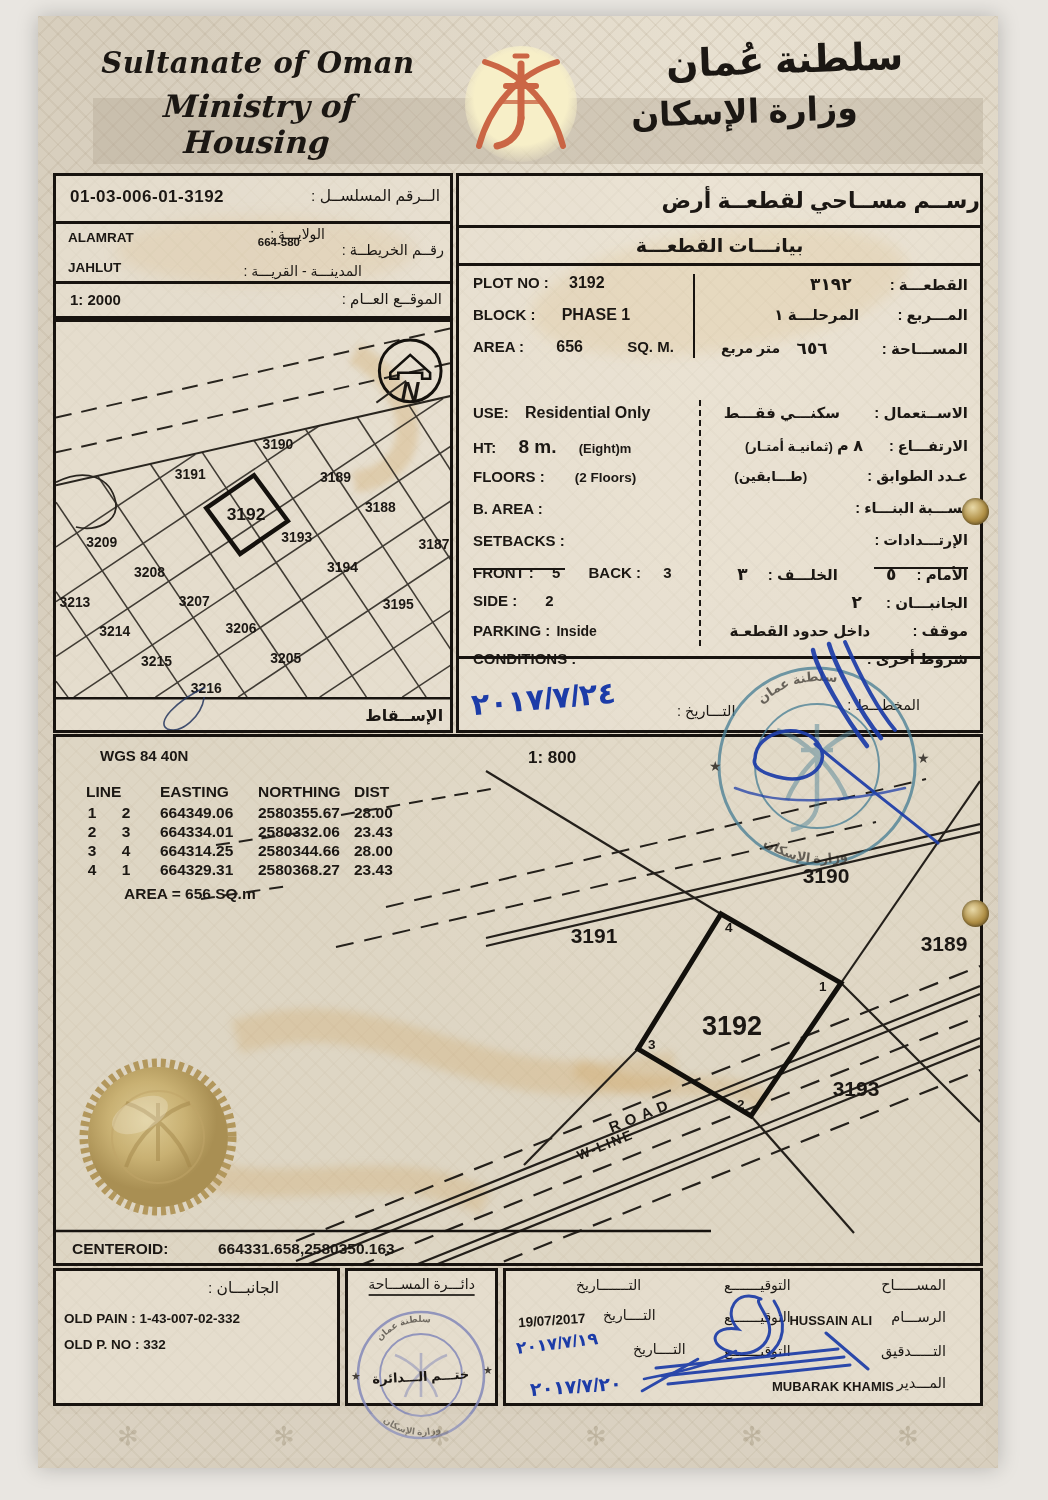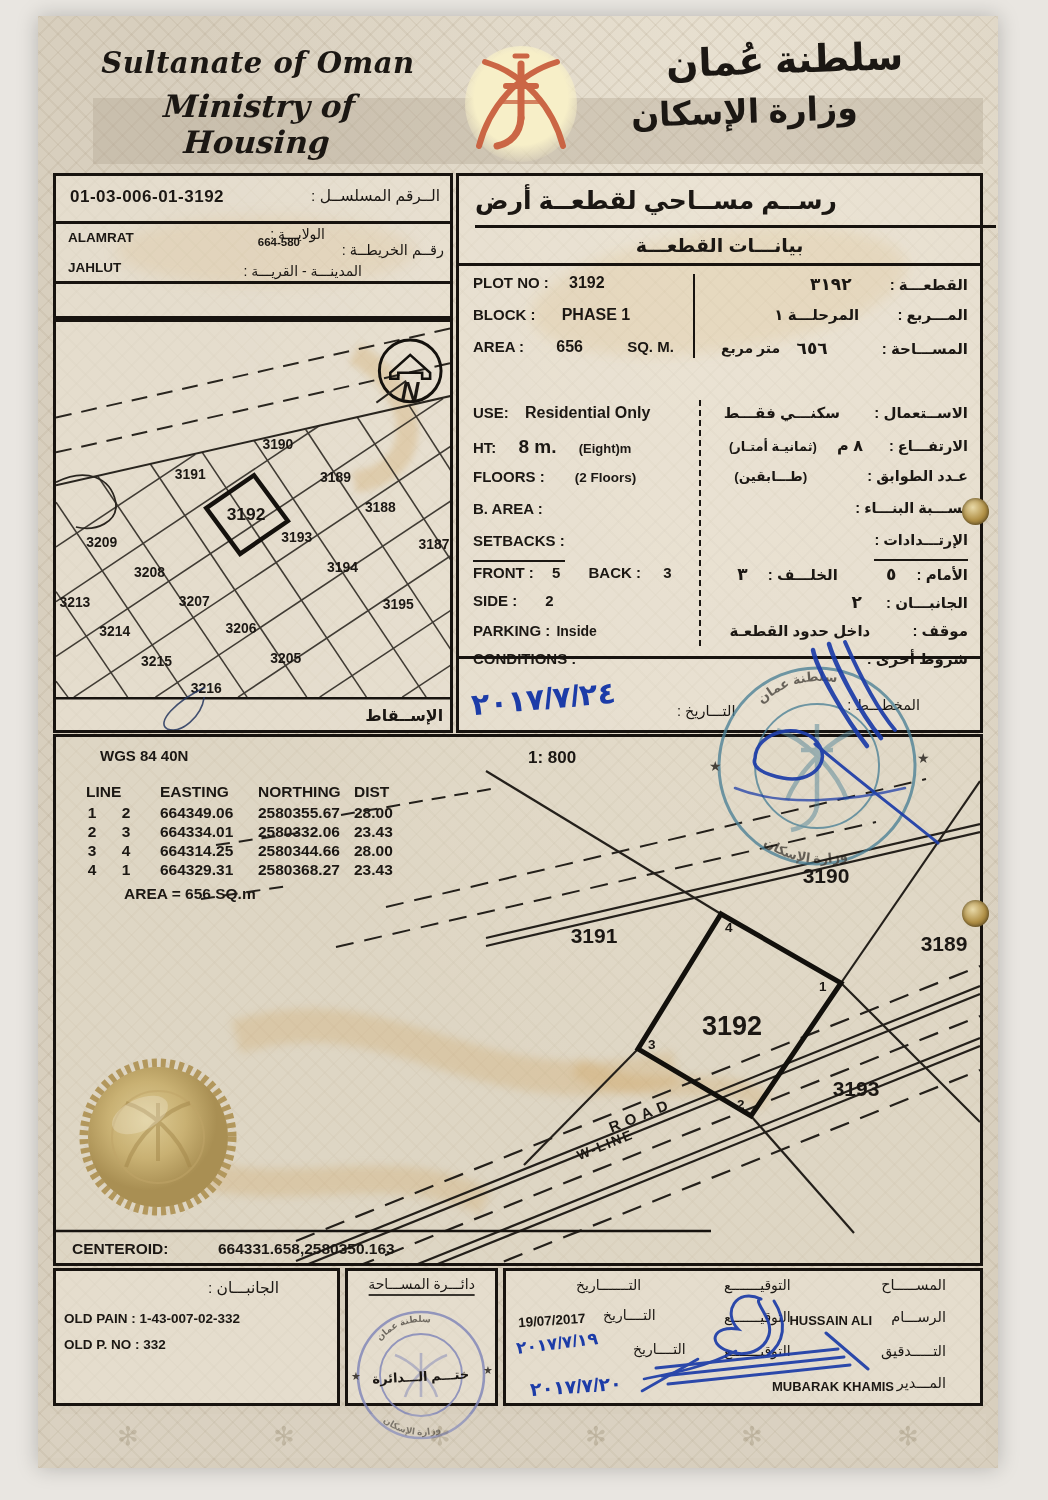--- a/index.html
+++ b/index.html
@@ -15,21 +15,21 @@
          repeating-linear-gradient(135deg, rgba(168,153,128,.15) 0 2px, transparent 2px 13px),
          radial-gradient(ellipse at 72% 12%, rgba(248,242,228,.55), transparent 55%);
        box-shadow:0 0 20px rgba(0,0,0,.22);}
   .box{position:absolute;border:3px solid #17130f;background:rgba(235,228,213,.66);box-sizing:border-box}
   .lbl{font-size:15px;font-weight:400;white-space:nowrap}
   .script{font-family:"DejaVu Serif",serif;font-style:italic;font-weight:700}
   .hand{color:#1c3ca8;font-weight:700;white-space:nowrap}
   svg text{font-family:"Liberation Sans","DejaVu Sans",sans-serif;font-weight:700;fill:#1b1713}
   .swoosh{position:absolute;border-radius:50%;filter:blur(7px);pointer-events:none}
   .condrow{position:absolute;white-space:nowrap;font-weight:700;font-size:15px}
-  .u{border-bottom:2.2px solid #1b1713;padding-bottom:11px}
+  .u{border-bottom:2.2px solid #1b1713;padding-bottom:19px}
   .wmband{position:absolute;display:flex;justify-content:space-around;align-items:center;
           background:rgba(230,223,208,.6);color:#8a7f63;font-size:26px;opacity:.28}
 </style>
 </head>
 <body>
 
 <div class="doc">
 
   <div class="abs" style="left:55px;top:82px;width:890px;height:66px;background:rgba(182,170,150,.42)"></div>
 
@@ -62,20 +62,24 @@
       <span class="abs b" style="left:14px;top:11px;font-size:17px;letter-spacing:.5px">01-03-006-01-3192</span>
       <span class="abs ar lbl" style="right:10px;top:11px;font-size:15.5px">الــرقم المسلســل :</span>
     </div>
     <div class="abs" style="left:0;top:48px;width:100%;height:57px;border-bottom:3px solid #17130f">
       <span class="abs b" style="left:12px;top:6px;font-size:13.5px">ALAMRAT</span>
       <span class="abs b" style="left:12px;bottom:6px;font-size:13.5px">JAHLUT</span>
       <span class="abs ar lbl" style="right:125px;top:2px;font-size:14px">الولايـــة :</span>
       <span class="abs ar lbl" style="right:6px;top:18px;font-size:14.5px">رقــم الخريطــة :</span>
       <span class="abs b" style="right:150px;top:12px;font-size:11.5px">664-580</span>
       <span class="abs ar lbl" style="right:88px;bottom:2px;font-size:14px">المدينـــة - القريـــة :</span>
+    </div>
+    <div class="abs" style="left:0;top:108px;width:100%;height:32px">
+      <span class="abs b" style="left:14px;top:7px;font-size:15px">1: 2000</span>
+      <span class="abs ar lbl" style="right:8px;top:6px;font-size:15px">الموقــع العــام :</span>
     </div>
   </div>
 
   <div class="box" style="left:15px;top:303px;width:400px;height:414px;overflow:hidden">
     <svg width="396" height="410" viewBox="0 0 398 410">
       <defs>
           <clipPath id="mclip">
             <rect x="0" y="0" width="398" height="376"></rect>
           </clipPath>
         </defs>
@@ -134,21 +138,21 @@
         <path d="M322,80 L352,58" stroke="#29251f" stroke-width="2" fill="none"></path>
       </g>
       <line x1="0" y1="377" x2="398" y2="377" stroke="#17130f" stroke-width="2.5"></line>
       <text x="350" y="400" font-size="16" text-anchor="middle">الإســقاط</text>
       <path d="M150,366 C 120,380 100,402 112,408 C 126,413 146,396 149,376" fill="none" stroke="#23355e" stroke-width="1.6" opacity=".85"></path>
     </svg>
   </div>
 
   <div class="box" style="left:418px;top:157px;width:527px;height:560px">
     <div class="swoosh" style="left:70px;top:55px;width:380px;height:120px;background:rgba(212,170,100,.18);transform:rotate(-8deg)"></div>
-    <div class="abs ar b" style="left:16px;top:0;width:100%;height:49px;line-height:49px;text-align:left;font-size:25px;border-bottom:3px solid #17130f">رســم مســاحي لقطعــة أرض</div>
+    <div class="abs ar b" style="left:0;top:0;width:100%;height:49px;line-height:49px;text-align:right;font-size:22px;border-bottom:3px solid #17130f">رســم مســاحي لقطعــة أرض</div>
     <div class="abs ar b" style="left:0;top:52px;width:100%;height:35px;line-height:35px;text-align:center;font-size:19px;border-bottom:3px solid #17130f">بيانـــات القطعـــة</div>
 
     <div class="abs" style="left:0;top:90px;width:100%;height:100px">
       <div class="abs" style="left:234px;top:8px;height:84px;border-left:2px solid #17130f"></div>
       <div class="condrow" style="left:14px;top:8px"><span>PLOT NO :</span>
         <span style="margin-left:16px;font-size:16px">3192</span></div>
       <div class="condrow" style="left:14px;top:40px"><span>BLOCK :</span>
         <span style="margin-left:22px;font-size:16px">PHASE 1</span></div>
       <div class="condrow" style="left:14px;top:72px"><span>AREA :</span>
         <span style="margin-left:28px;font-size:16px">656</span>
@@ -181,21 +185,21 @@
       <div class="condrow" style="left:14px;top:198px"><span>SIDE :</span>
         <span style="margin-left:24px">2</span></div>
       <div class="condrow" style="left:14px;top:228px"><span>PARKING :</span>
         <span style="margin-left:2px;font-size:14px">Inside</span></div>
       <div class="condrow" style="left:14px;top:256px"><span>CONDITIONS :</span></div>
 
       <div class="condrow ar" style="right:12px;top:10px;font-size:15px"><span>الاســتعمال :</span>
         <span style="margin-right:30px">سكنـــي فقـــط</span></div>
       <div class="condrow ar" style="right:12px;top:42px;font-size:14.5px"><span>الارتفـــاع :</span>
         <span style="margin-right:22px;font-size:16px">٨ م</span>
-        <span style="margin-right:16px;font-size:13px">(ثمانيـة أمتـار)</span></div>
+        <span style="font-size:13px">(ثمانيـة أمتـار)</span></div>
       <div class="condrow ar" style="right:12px;top:74px;font-size:14.5px"><span>عـدد الطوابق :</span>
         <span style="margin-right:56px;font-size:13.5px">(طـــابقين)</span></div>
       <div class="condrow ar" style="right:12px;top:106px;font-size:14.5px"><span>نســـبة البنـــاء :</span></div>
       <div class="condrow ar" style="right:12px;top:138px;font-size:14.5px"><span class="u">الإرتـــدادات :</span></div>
       <div class="condrow ar" style="right:12px;top:170px;font-size:15px"><span>الأمام :</span>
         <span style="margin-right:16px;font-size:17px">٥</span>
         <span style="margin-right:44px">الخلـــف :</span>
         <span style="margin-right:16px;font-size:17px">٣</span></div>
       <div class="condrow ar" style="right:12px;top:198px;font-size:15px"><span>الجانبـــان :</span>
         <span style="margin-right:20px;font-size:17px">٢</span></div>

